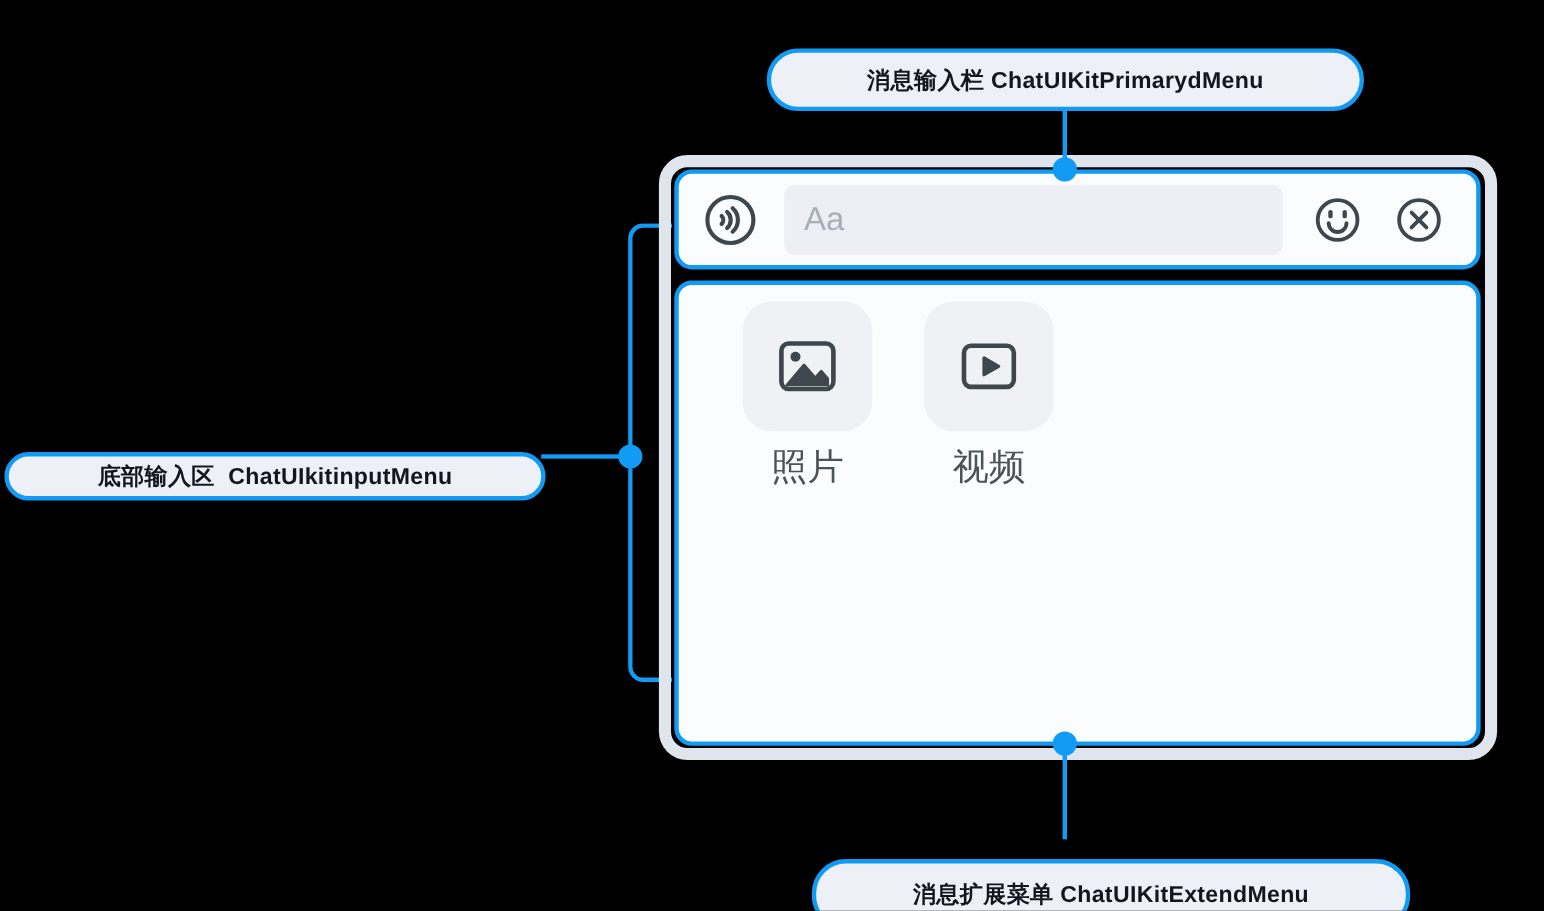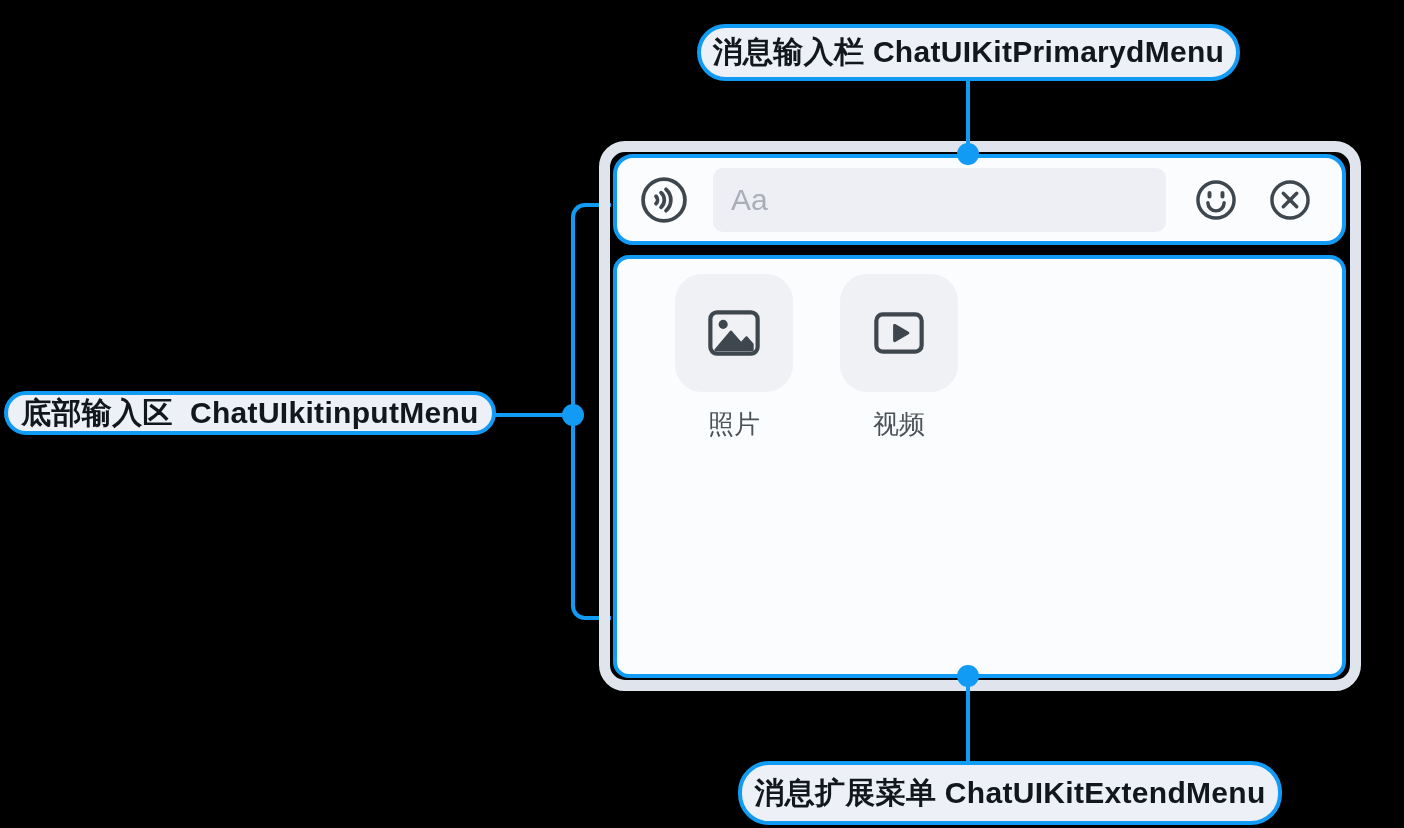--- a/index.html
+++ b/index.html
@@ -11,21 +11,21 @@
   body{
     width:1404px;height:828px;position:relative;overflow:hidden;
     background:var(--canvas-bg);
     font-family:"Liberation Sans","DejaVu Sans",sans-serif;
   }
   
   .pill{
     position:absolute;box-sizing:border-box;z-index:7;
     border:4px solid var(--accent);background:var(--pill-bg);border-radius:31px;
     display:flex;align-items:center;justify-content:center;
-    color:var(--pill-text);font-size:30px;font-weight:600;white-space:pre;letter-spacing:.3px;
+    color:var(--pill-text);font-size:21px;font-weight:600;white-space:pre;letter-spacing:.3px;margin-top:20px;
   }
   .pill-top{left:697px;top:24px;width:543px;height:57px;}
   .pill-left{left:4px;top:391px;width:492px;height:44px;}
   .pill-bottom{left:738px;top:761px;width:544px;height:64px;}
   
   .conn{position:absolute;background:var(--accent);z-index:5;}
   .conn-top-v{left:966px;top:79px;width:4px;height:70px;}
   .conn-left-h{left:492px;top:413px;width:82px;height:4px;}
   .conn-bottom-v{left:966px;top:678px;width:4px;height:85px;}
   .dot{position:absolute;width:22px;height:22px;border-radius:50%;background:var(--accent);z-index:6;}
@@ -39,39 +39,39 @@
   
   .outline-ring{
     position:absolute;left:599px;top:141px;width:762px;height:550px;box-sizing:border-box;z-index:3;
     border:11px solid var(--outline-ring);border-radius:26px;background:transparent;
   }
   
   .box{
     position:absolute;box-sizing:border-box;z-index:4;
     background:var(--box-bg);border:4px solid var(--accent);border-radius:16px;
   }
-  .input-bar{left:613px;top:154px;width:733px;height:91px;display:flex;align-items:center;padding:0 30px 0 22px;border-radius:20px;}
+  .input-bar{left:613px;top:154px;width:733px;height:91px;display:flex;align-items:center;padding:0 30px 0 22px;}
   .extend-menu{
     left:613px;top:255px;width:733px;height:423px;
     display:flex;flex-wrap:wrap;align-content:flex-start;
     padding:15px 0 0 58px;column-gap:47px;row-gap:21px;
   }
   .icon-btn{background:none;border:none;padding:0;display:flex;align-items:center;cursor:pointer;}
   .msg-input{
     flex:1;min-width:0;height:64px;margin-left:24px;border:none;outline:none;
     background:var(--field-bg);border-radius:10px;padding:0 18px;
     font-size:30px;color:var(--icon);font-family:inherit;
   }
   .msg-input::placeholder{color:var(--placeholder);}
   .emoji-btn{margin-left:28px;}
   .close-btn{margin-left:30px;}
   
   .menu-item{width:118px;display:flex;flex-direction:column;align-items:center;cursor:pointer;}
   .tile{width:118px;height:118px;border-radius:27px;background:var(--tile-bg);display:flex;align-items:center;justify-content:center;}
-  .menu-label{margin-top:17px;font-size:26px;line-height:30px;color:var(--item-label);}
+  .menu-label{margin-top:17px;font-size:33px;line-height:30px;color:var(--item-label);}
   svg{display:block;}
 </style>
 </head>
 <body>
 
 <div class="pill pill-top">
   <span>消息输入栏 ChatUIKitPrimarydMenu</span>
 </div>
 <div class="conn conn-top-v"></div>
 <div class="dot dot-top"></div>

